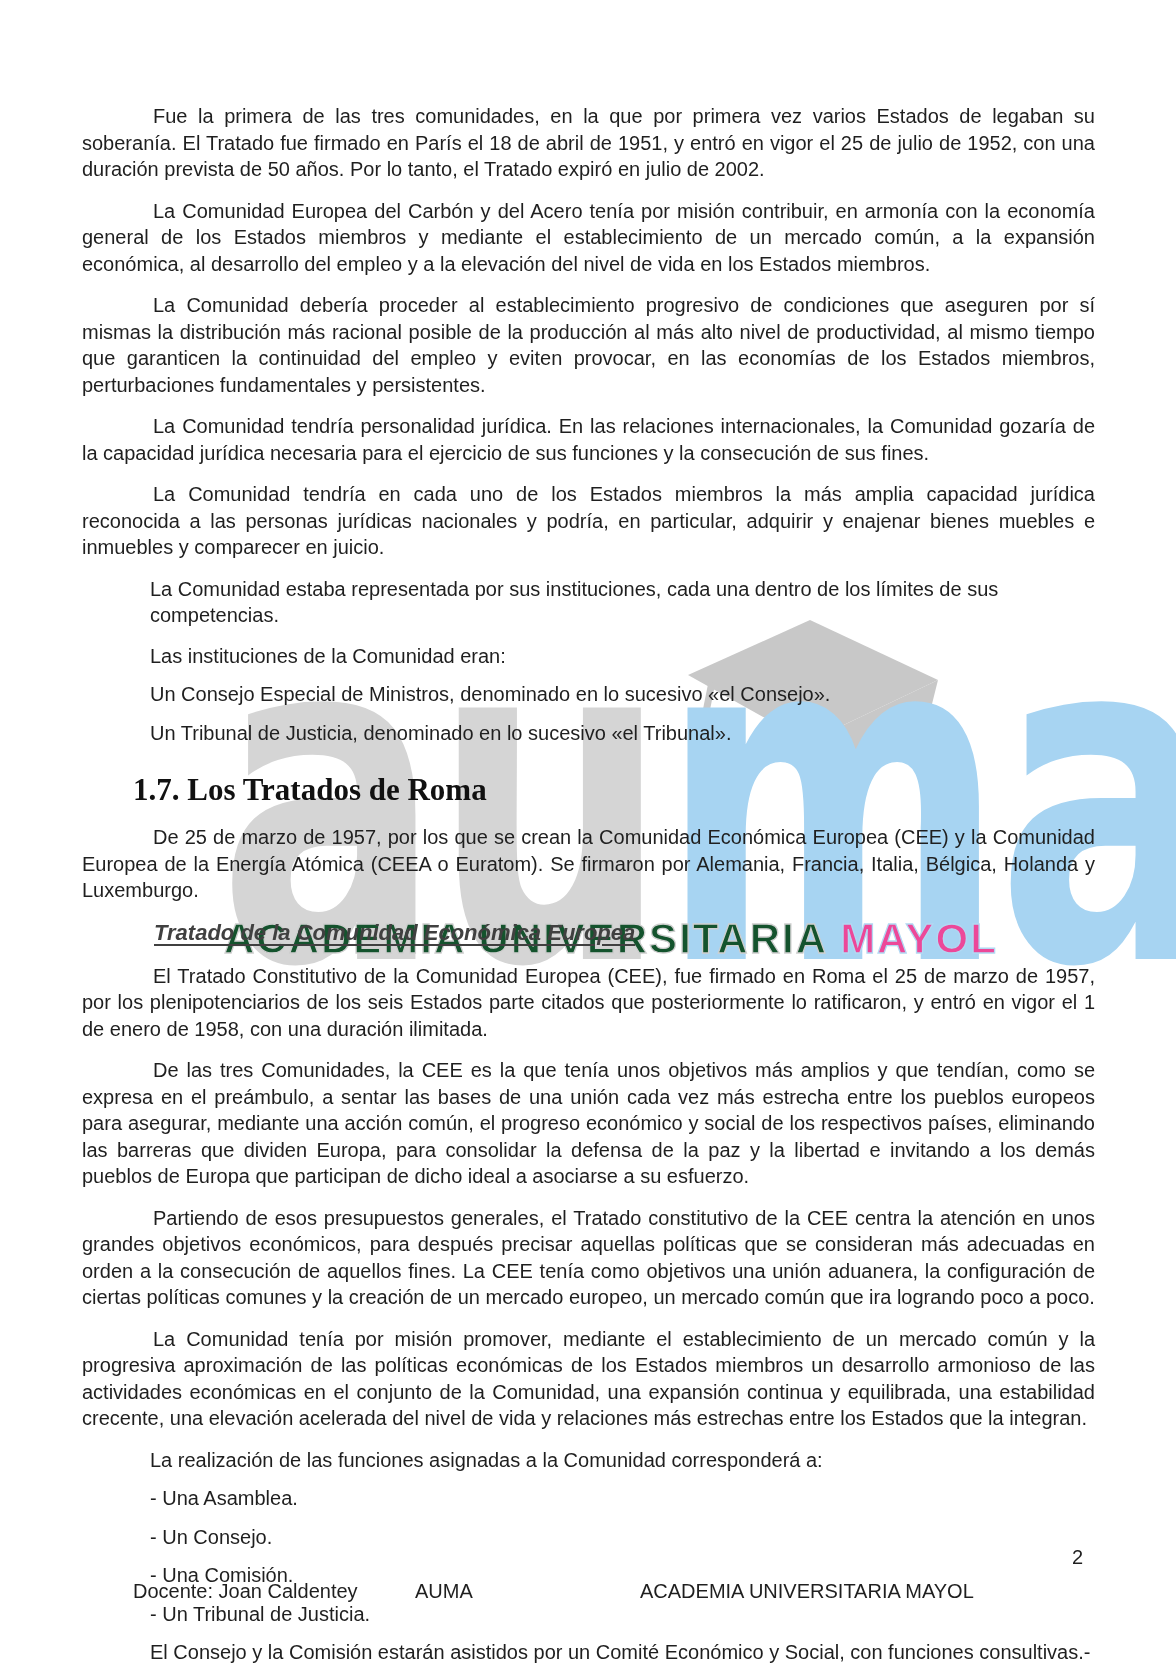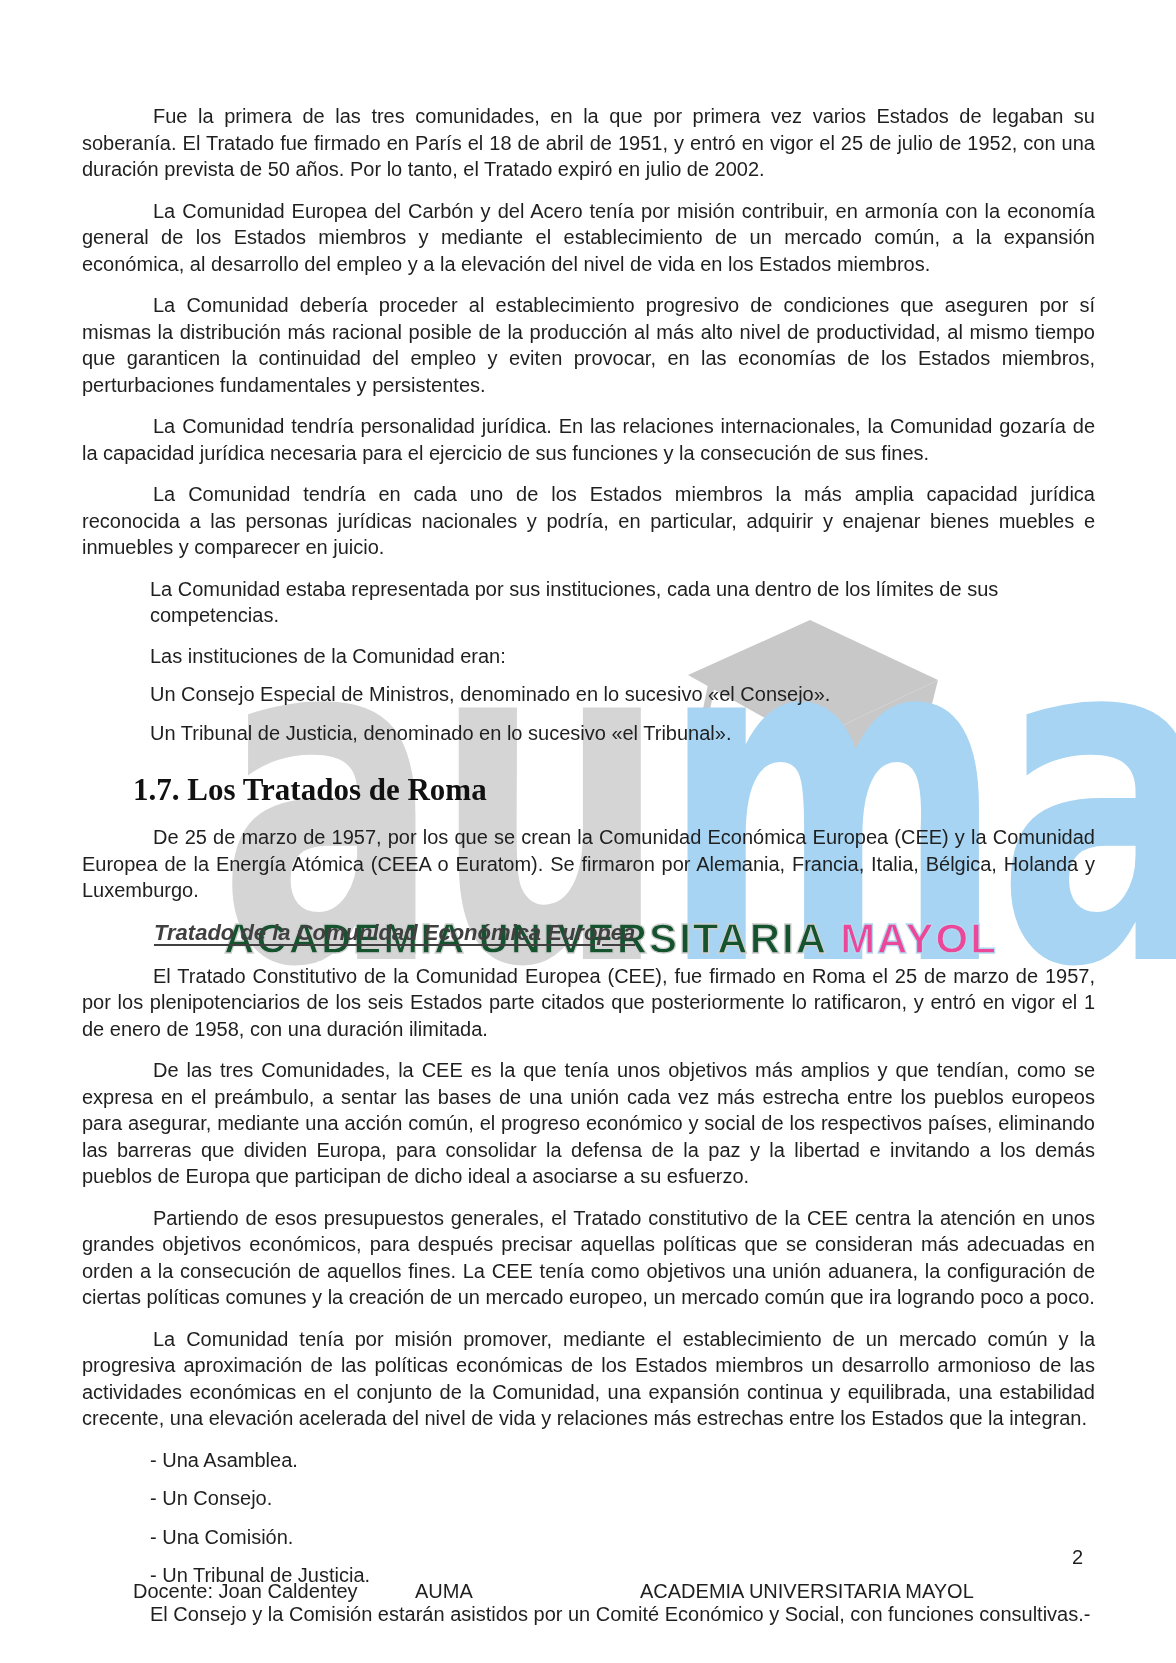--- a/index.html
+++ b/index.html
@@ -95,20 +95,21 @@
       <div class="line gap-md">Las instituciones de la Comunidad eran:</div>
       <div class="line">Un Consejo Especial de Ministros, denominado en lo sucesivo «el Consejo».</div>
       <div class="line">Un Tribunal de Justicia, denominado en lo sucesivo «el Tribunal».</div>
       <div class="h1 gap-xl">1.7. Los Tratados de Roma</div>
       <p class="p gap-md">De 25 de marzo de 1957, por los que se crean la Comunidad Económica Europea (CEE) y la Comunidad Europea de la Energía Atómica (CEEA o Euratom). Se firmaron por Alemania, Francia, Italia, Bélgica, Holanda y Luxemburgo.</p>
       <div class="h2 gap-md">Tratado de la Comunidad Económica Europea</div>
       <p class="p gap-sm">El Tratado Constitutivo de la Comunidad Europea (CEE), fue firmado en Roma el 25 de marzo de 1957, por los plenipotenciarios de los seis Estados parte citados que posteriormente lo ratificaron, y entró en vigor el 1 de enero de 1958, con una duración ilimitada.</p>
       <p class="p">De las tres Comunidades, la CEE es la que tenía unos objetivos más amplios y que tendían, como se expresa en el preámbulo, a sentar las bases de una unión cada vez más estrecha entre los pueblos europeos para asegurar, mediante una acción común, el progreso económico y social de los respectivos países, eliminando las barreras que dividen Europa, para consolidar la defensa de la paz y la libertad e invitando a los demás pueblos de Europa que participan de dicho ideal a asociarse a su esfuerzo.</p>
       <p class="p">Partiendo de esos presupuestos generales, el Tratado constitutivo de la CEE centra la atención en unos grandes objetivos económicos, para después precisar aquellas políticas que se consideran más adecuadas en orden a la consecución de aquellos fines. La CEE tenía como objetivos una unión aduanera, la configuración de ciertas políticas comunes y la creación de un mercado europeo, un mercado común que ira logrando poco a poco.</p>
       <p class="p">La Comunidad tenía por misión promover, mediante el establecimiento de un mercado común y la progresiva aproximación de las políticas económicas de los Estados miembros un desarrollo armonioso de las actividades económicas en el conjunto de la Comunidad, una expansión continua y equilibrada, una estabilidad crecente, una elevación acelerada del nivel de vida y relaciones más estrechas entre los Estados que la integran.</p>
+      <div class="line gap-sm">La realización de las funciones asignadas a la Comunidad corresponderá a:</div>
       <div class="line">- Una Asamblea.</div>
       <div class="line">- Un Consejo.</div>
       <div class="line">- Una Comisión.</div>
       <div class="line">- Un Tribunal de Justicia.</div>
       <div class="line gap-sm">El Consejo y la Comisión estarán asistidos por un Comité Económico y Social, con funciones consultivas.-</div>
     </div>
 
   <div class="page-number">2</div>
   <div class="footer">
     <span class="f-docente">Docente: Joan Caldentey</span>

